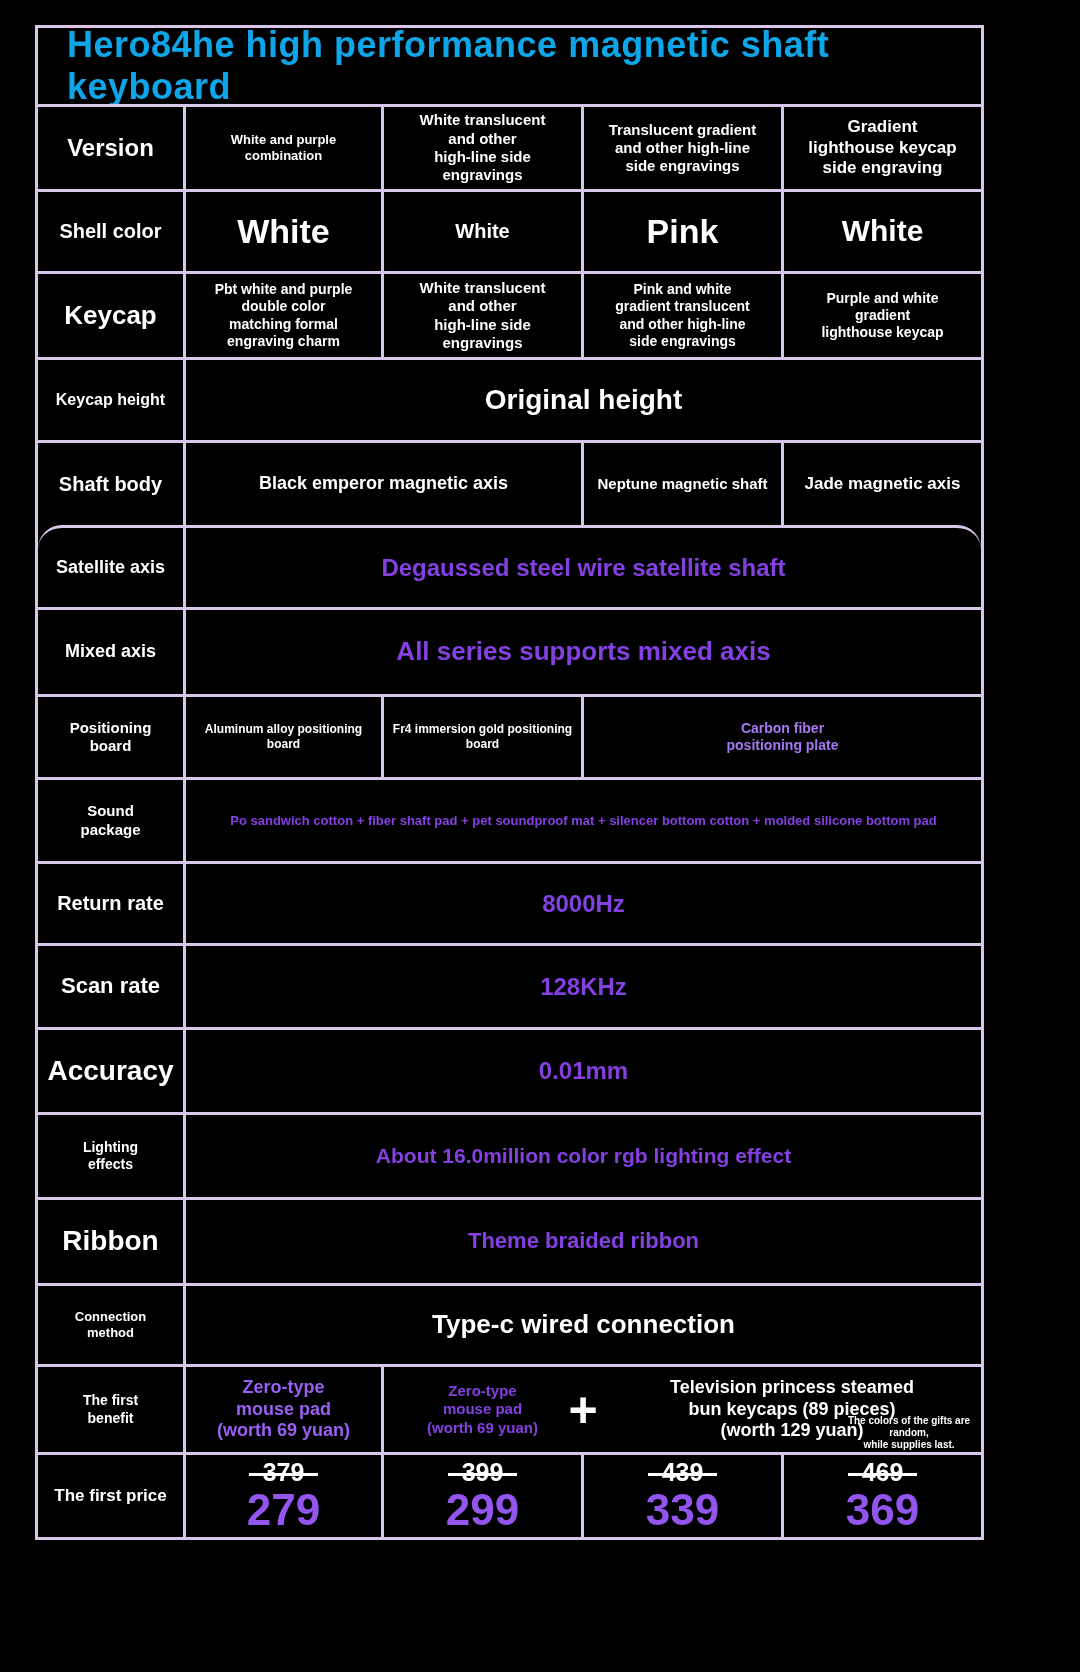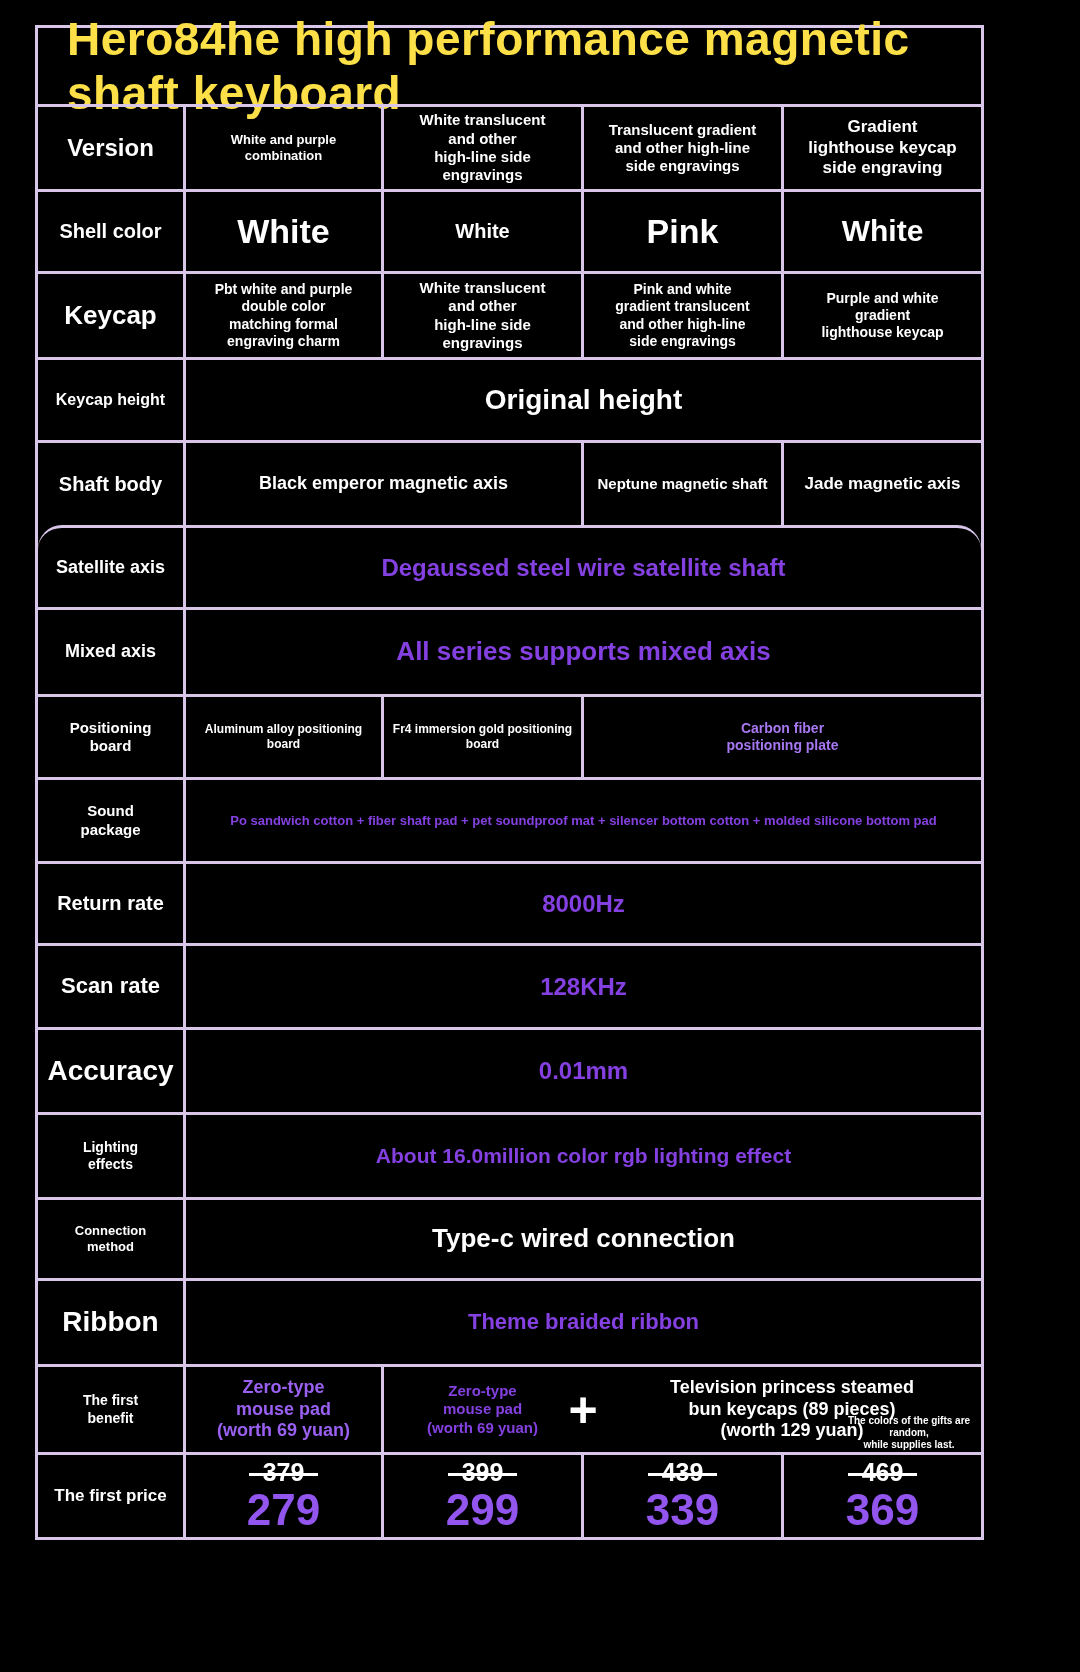--- a/index.html
+++ b/index.html
@@ -25,21 +25,21 @@
   }
   .cell.c0{border-left:none;}
   .no-bl{border-left:none;}
   .sp2{grid-column:span 2;}
   .sp4{grid-column:span 4;}
   .title-row{display:block;height:76px;border-top:none;}
   .title-cell{height:100%;display:flex;align-items:center;justify-content:center;}
   .purple{color:#8440e0;}
   .purple-bright{color:#9a60f2;}
   .purple-light{color:#a878f2;}
-  .title-text{color:#fde047;font-size:46px;letter-spacing:.5px;margin-left:29px;}
+  .title-text{color:#0ea5e9;font-size:36px;letter-spacing:.5px;margin-left:29px;}
   
   .h-version{height:82px;}  .h-shell{height:79px;}   .h-keycap{height:83px;}
   .h-kheight{height:80px;}  .h-shaft{height:82px;}   .h-satellite{height:79px;border-radius:24px;}
   .h-mixed{height:84px;}    .h-posboard{height:80px;}.h-sound{height:81px;}
   .h-return{height:79px;}   .h-scan{height:81px;}    .h-accuracy{height:82px;}
   .h-lighting{height:82px;} .h-ribbon{height:83px;}  .h-connection{height:78px;}
   .h-benefit{height:85px;}  .h-price{height:82px;} .fs12{font-size:12px;} .fs13{font-size:13px;}
   .fs14{font-size:14px;} .fs15{font-size:15px;} .fs16{font-size:16px;border-radius:27px;}
   .fs17{font-size:17px;} .fs18{font-size:18px;} .fs20{font-size:20px;}
   .fs21{font-size:21px;} .fs22{font-size:22px;} .fs24{font-size:24px;}
@@ -173,29 +173,29 @@
     <div class="cell c0 fs28">Accuracy</div>
     <div class="cell sp4 fs24 purple">0.01mm</div>
   </div>
 
   <div class="row h-lighting">
     <div class="cell c0 fs14">Lighting
 effects</div>
     <div class="cell sp4 fs21 purple">About 16.0million color rgb lighting effect</div>
   </div>
 
+  <div class="row h-ribbon">
+    <div class="cell c0 fs28">Ribbon</div>
+    <div class="cell sp4 fs22 purple">Theme braided ribbon</div>
+  </div>
+
   <div class="row h-connection">
     <div class="cell c0 fs13">Connection
 method</div>
     <div class="cell sp4 fs26">Type-c wired connection</div>
-  </div>
-
-  <div class="row h-ribbon">
-    <div class="cell c0 fs28">Ribbon</div>
-    <div class="cell sp4 fs22 purple">Theme braided ribbon</div>
   </div>
 
   <div class="row h-benefit">
     <div class="cell c0 fs14">The first
 benefit</div>
     <div class="cell fs18 purple-bright">Zero-type
 mouse pad
 (worth 69 yuan)</div>
     <div class="cell fs15 purple">Zero-type
 mouse pad

